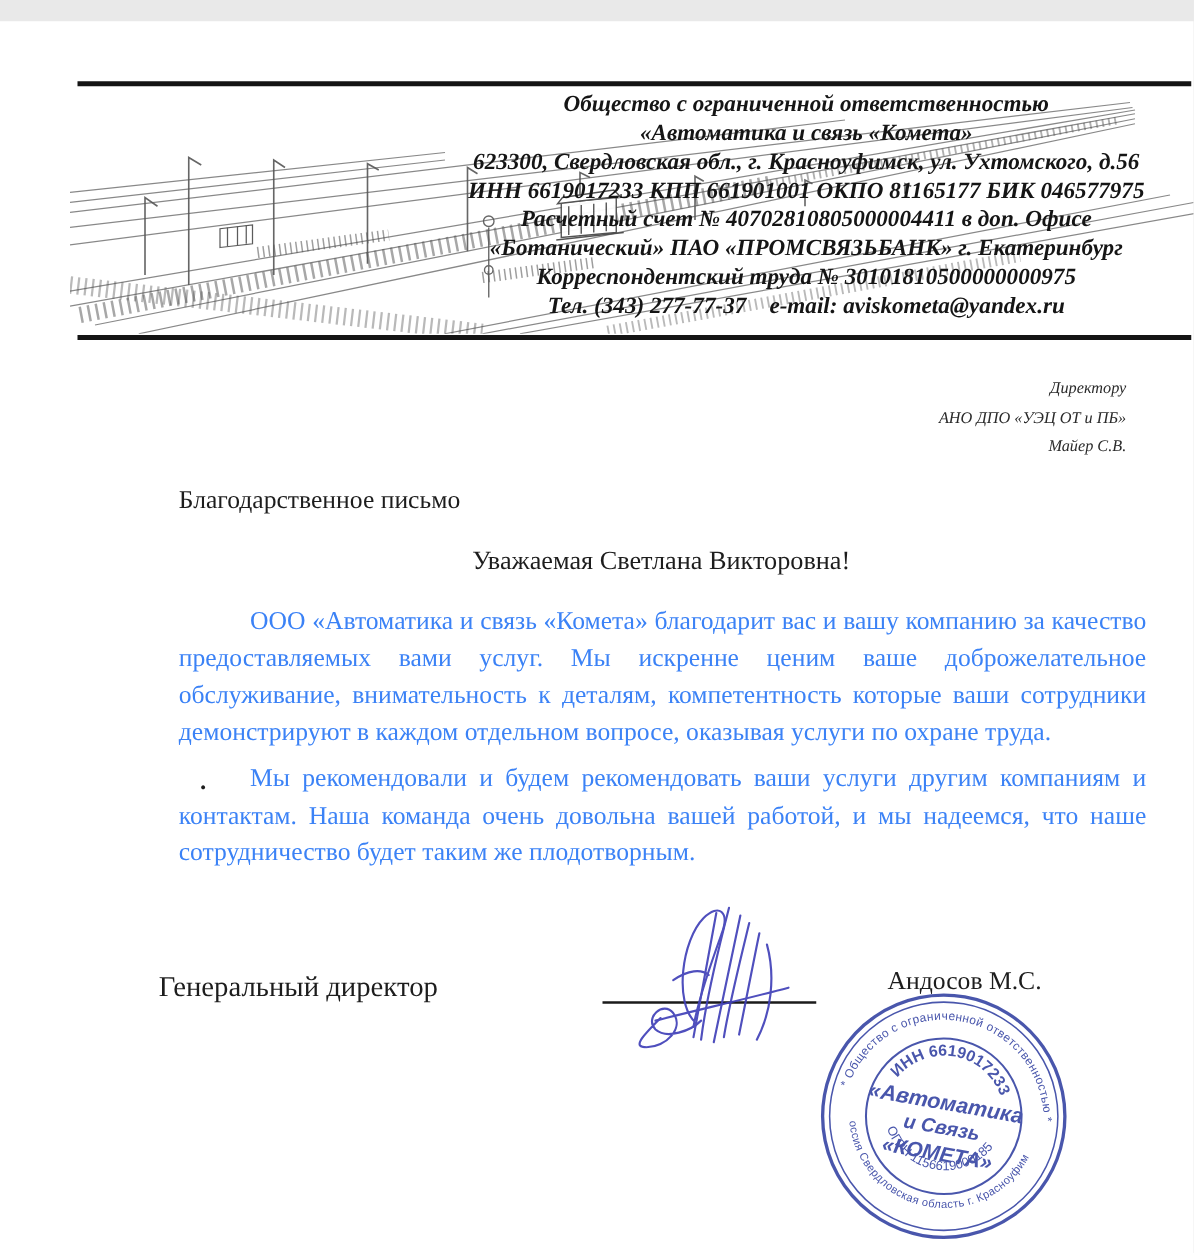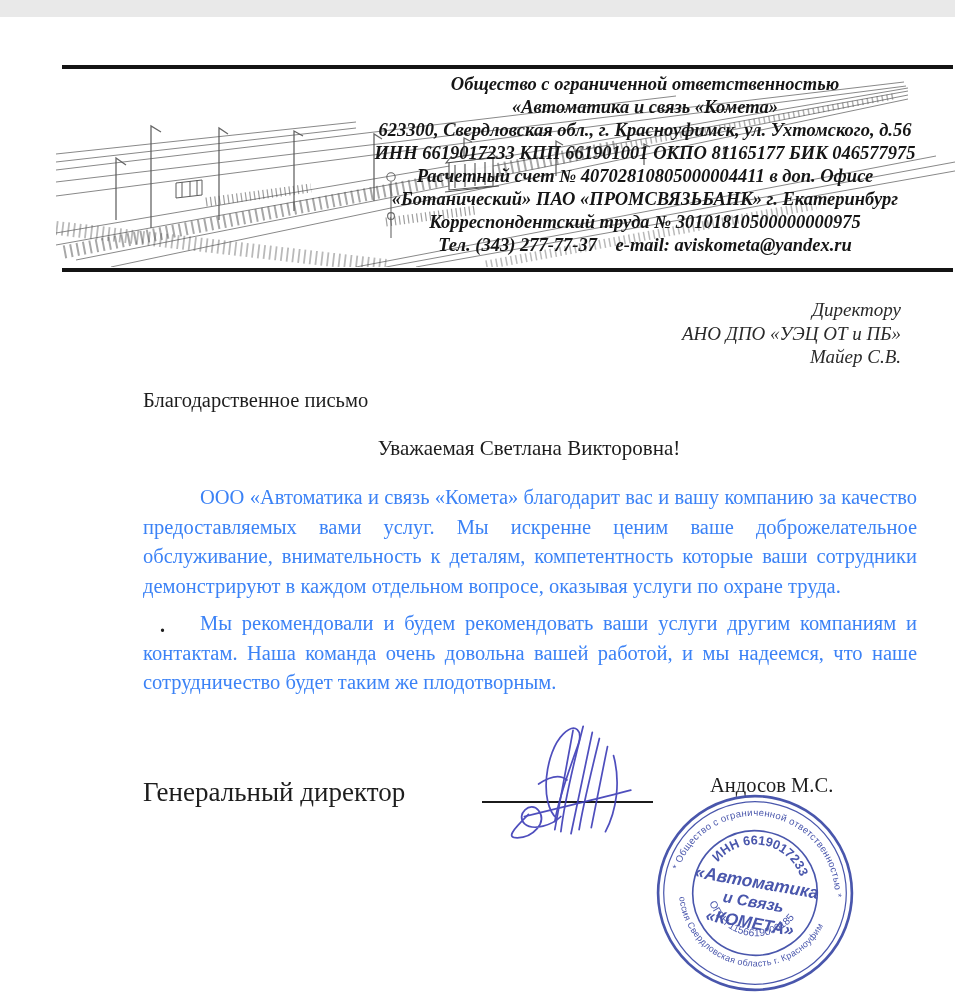--- a/index.html
+++ b/index.html
@@ -12,32 +12,32 @@
   #rule-top{top:48px;}
   #rule-bottom{top:251px;}
   .railway{position:absolute;left:56px;top:53px;width:899px;height:197px;z-index:0;}
   .header-text{
     position:absolute;left:335px;top:56px;width:620px;z-index:1;
     text-align:center;font-weight:bold;font-style:italic;
     font-size:18.5px;line-height:23px;white-space:nowrap;color:#151515;
   }
   .addressee{
     position:absolute;right:54px;top:281px;text-align:right;
-    font-style:italic;font-size:19px;line-height:23.5px;color:#2a2a2a;
+    font-style:italic;font-size:13px;line-height:23.5px;color:#2a2a2a;
   }
   .doc-type{position:absolute;left:143px;top:372px;font-size:20.5px;}
   .salutation{position:absolute;left:143px;width:772px;top:419px;text-align:center;font-size:21px;}
   .par{
     position:absolute;left:143px;width:774px;text-align:justify;
     font-size:20.5px;line-height:29.6px;text-indent:57px;color:#3b82f6;
   }
   #par1{top:466px;}
   #par2{top:592px;}
   .stray-dot{position:absolute;left:160px;top:597px;font-size:20px;font-weight:bold;}
-  .position-title{position:absolute;left:143px;top:760px;font-size:27px;}
+  .position-title{position:absolute;left:127px;top:760px;font-size:23px;}
   .sig-line{position:absolute;left:482px;top:784px;width:171px;height:2px;background:#1b1b1b;}
   .signee{position:absolute;left:710px;top:757px;font-size:20.5px;}
   .signature-svg{position:absolute;left:494px;top:700px;width:152px;height:122px;z-index:2;}
   .stamp{position:absolute;left:653px;top:774px;width:204px;height:204px;z-index:1;}
   .stamp text{font-family:"Liberation Sans","DejaVu Sans",sans-serif;}
   .nowrap-keep{white-space:pre;font-style:italic;}
 </style>
 </head>
 <body>
 

